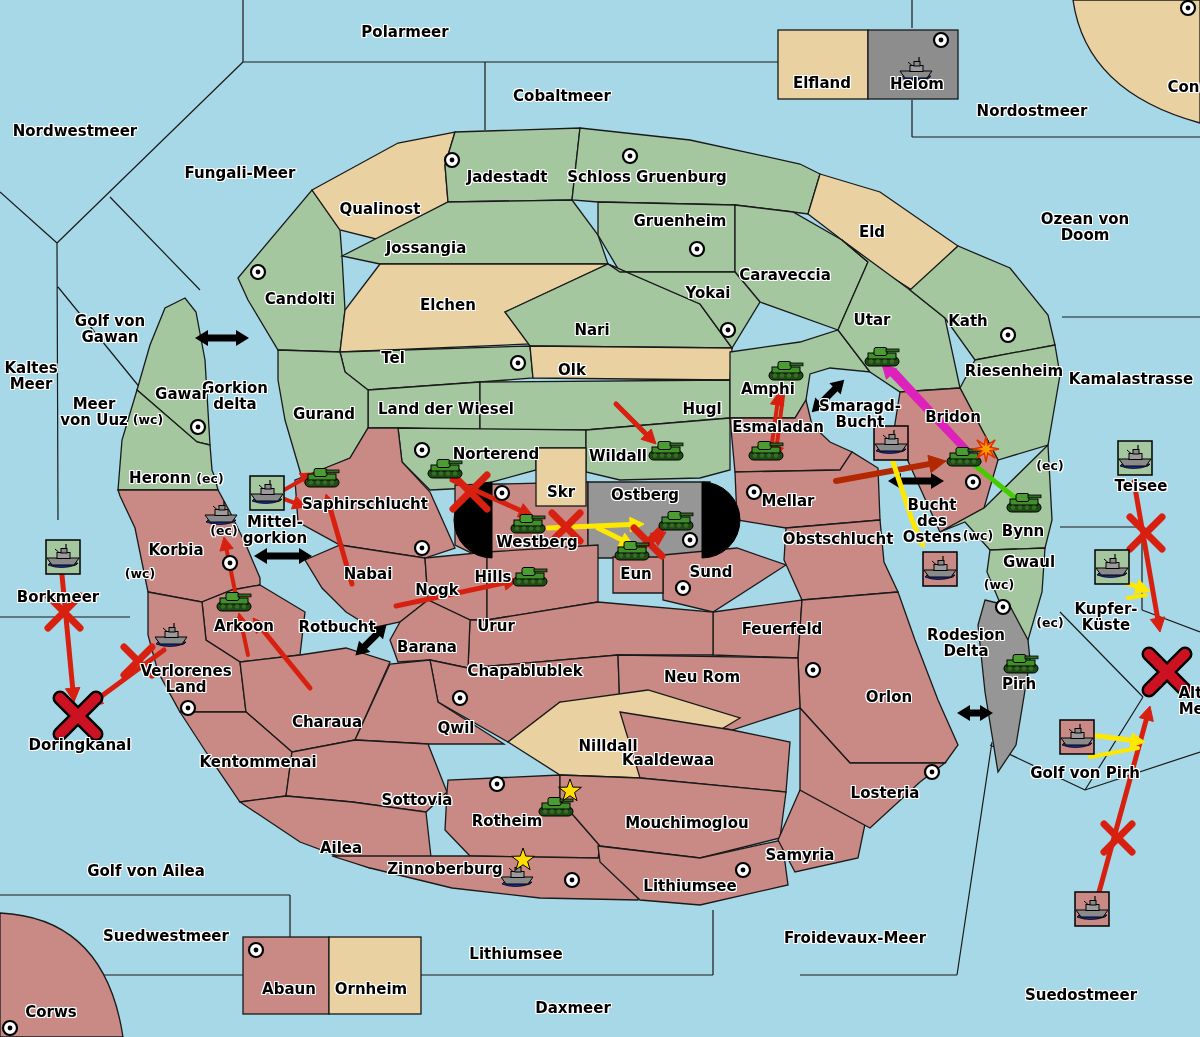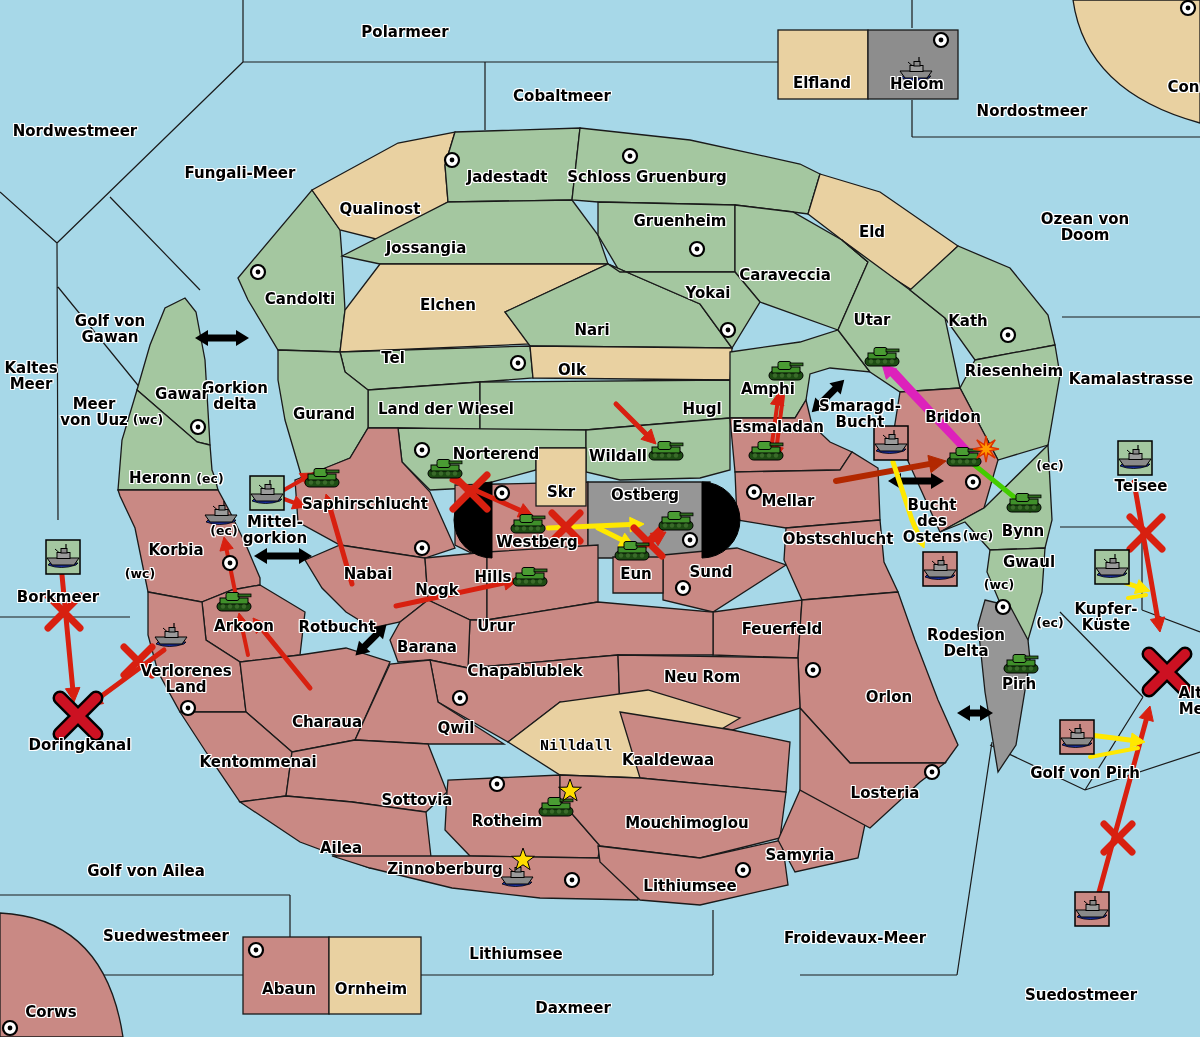--- a/index.html
+++ b/index.html
@@ -583,21 +583,21 @@
       <div class="lbl" style="left: 427px; top: 648px;">Barana</div>
       <div class="lbl" style="left: 244px; top: 627px;">Arkoon</div>
       <div class="lbl" style="left: 186px; top: 680px;">Verlorenes
 Land</div>
       <div class="lbl" style="left: 327px; top: 723px;">Charaua</div>
       <div class="lbl" style="left: 258px; top: 763px;">Kentommenai</div>
       <div class="lbl" style="left: 456px; top: 729px;">Qwil</div>
       <div class="lbl" style="left: 525px; top: 672px;">Chapablublek</div>
       <div class="lbl" style="left: 702px; top: 678px;">Neu Rom</div>
       <div class="lbl" style="left: 782px; top: 630px;">Feuerfeld</div>
-      <div class="lbl" style="left: 576px; top: 747px; font-family: Liberation Mono, monospace;">Nilldall</div>
+      <div class="lbl" style="left: 608px; top: 747px;">Nilldall</div>
       <div class="lbl" style="left: 668px; top: 761px;">Kaaldewaa</div>
       <div class="lbl" style="left: 507px; top: 822px;">Rotheim</div>
       <div class="lbl" style="left: 679px; top: 824px; padding-left: 16px;">Mouchimoglou</div>
       <div class="lbl" style="left: 417px; top: 801px;">Sottovia</div>
       <div class="lbl" style="left: 341px; top: 849px;">Ailea</div>
       <div class="lbl" style="left: 445px; top: 870px;">Zinnoberburg</div>
       <div class="lbl" style="left: 690px; top: 887px;">Lithiumsee</div>
       <div class="lbl" style="left: 800px; top: 856px;">Samyria</div>
       <div class="lbl" style="left: 885px; top: 794px;">Losteria</div>
       <div class="lbl" style="left: 889px; top: 698px;">Orlon</div>

